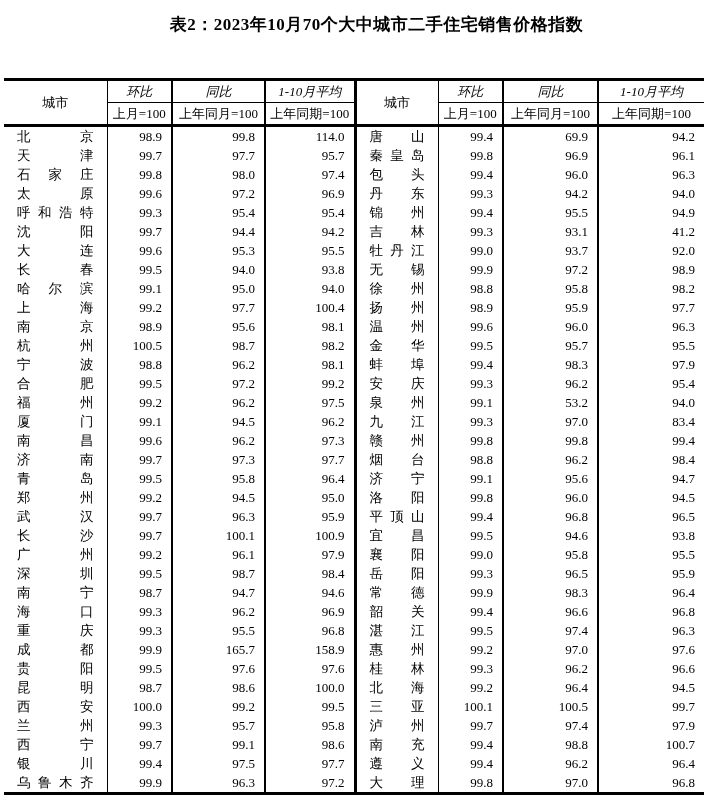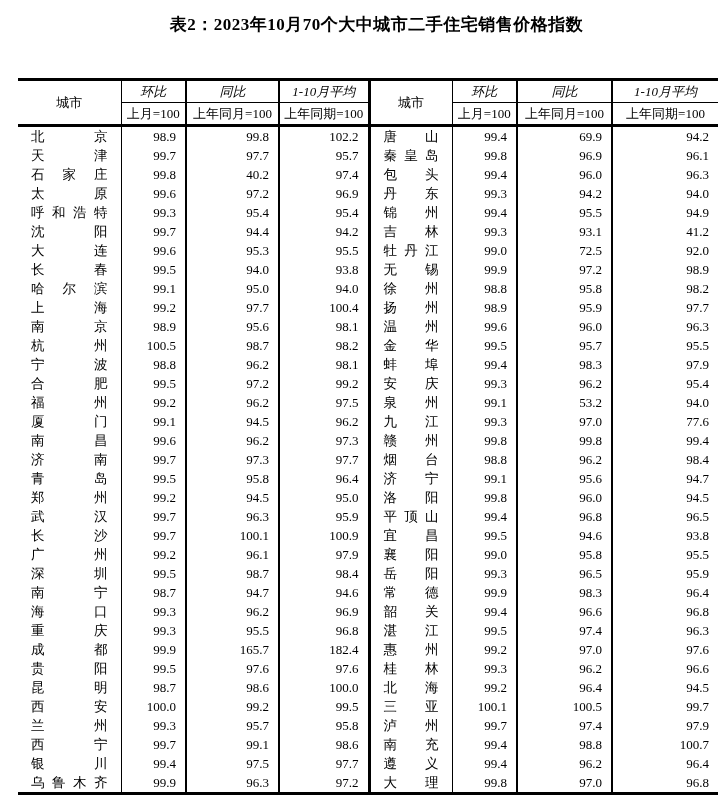--- a/index.html
+++ b/index.html
@@ -18,21 +18,21 @@
     margin-top: 13px;
     text-align: center;
     font-size: 17px;
     font-weight: bold;
     letter-spacing: 0.5px;
     color: #000000;
     margin-left: 25px;
   }
   table.price-index {
     position: absolute;
-    left: 18px;
+    left: 4px;
     top: 78px;
     width: 700px;
     border-collapse: collapse;
     table-layout: fixed;
     border-top: 3px solid #000000;
     border-bottom: 3px solid #000000;
   }
   thead th {
     font-size: 13px;
     font-weight: normal;
@@ -116,21 +116,21 @@
   <tbody>
       <tr>
         <td class="c-city v-thin">
           <div class="city-name">
             <span>北</span>
             <span>京</span>
           </div>
         </td>
         <td class="c-num v-mid">98.9</td>
         <td class="c-num v-mid">99.8</td>
-        <td class="c-num v-thick">102.2</td>
+        <td class="c-num v-thick">114.0</td>
         <td class="c-city v-thin">
           <div class="city-name">
             <span>唐</span>
             <span>山</span>
           </div>
         </td>
         <td class="c-num v-mid">99.4</td>
         <td class="c-num v-mid">69.9</td>
         <td class="c-num">94.2</td>
       </tr>
@@ -157,21 +157,21 @@
       </tr>
       <tr>
         <td class="c-city v-thin">
           <div class="city-name">
             <span>石</span>
             <span>家</span>
             <span>庄</span>
           </div>
         </td>
         <td class="c-num v-mid">99.8</td>
-        <td class="c-num v-mid">40.2</td>
+        <td class="c-num v-mid">98.0</td>
         <td class="c-num v-thick">97.4</td>
         <td class="c-city v-thin">
           <div class="city-name">
             <span>包</span>
             <span>头</span>
           </div>
         </td>
         <td class="c-num v-mid">99.4</td>
         <td class="c-num v-mid">96.0</td>
         <td class="c-num">96.3</td>
@@ -249,21 +249,21 @@
         <td class="c-num v-mid">95.3</td>
         <td class="c-num v-thick">95.5</td>
         <td class="c-city v-thin">
           <div class="city-name">
             <span>牡</span>
             <span>丹</span>
             <span>江</span>
           </div>
         </td>
         <td class="c-num v-mid">99.0</td>
-        <td class="c-num v-mid">72.5</td>
+        <td class="c-num v-mid">93.7</td>
         <td class="c-num">92.0</td>
       </tr>
       <tr>
         <td class="c-city v-thin">
           <div class="city-name">
             <span>长</span>
             <span>春</span>
           </div>
         </td>
         <td class="c-num v-mid">99.5</td>
@@ -431,21 +431,21 @@
         <td class="c-num v-mid">94.5</td>
         <td class="c-num v-thick">96.2</td>
         <td class="c-city v-thin">
           <div class="city-name">
             <span>九</span>
             <span>江</span>
           </div>
         </td>
         <td class="c-num v-mid">99.3</td>
         <td class="c-num v-mid">97.0</td>
-        <td class="c-num">77.6</td>
+        <td class="c-num">83.4</td>
       </tr>
       <tr>
         <td class="c-city v-thin">
           <div class="city-name">
             <span>南</span>
             <span>昌</span>
           </div>
         </td>
         <td class="c-num v-mid">99.6</td>
         <td class="c-num v-mid">96.2</td>
@@ -663,21 +663,21 @@
       </tr>
       <tr>
         <td class="c-city v-thin">
           <div class="city-name">
             <span>成</span>
             <span>都</span>
           </div>
         </td>
         <td class="c-num v-mid">99.9</td>
         <td class="c-num v-mid">165.7</td>
-        <td class="c-num v-thick">182.4</td>
+        <td class="c-num v-thick">158.9</td>
         <td class="c-city v-thin">
           <div class="city-name">
             <span>惠</span>
             <span>州</span>
           </div>
         </td>
         <td class="c-num v-mid">99.2</td>
         <td class="c-num v-mid">97.0</td>
         <td class="c-num">97.6</td>
       </tr>

